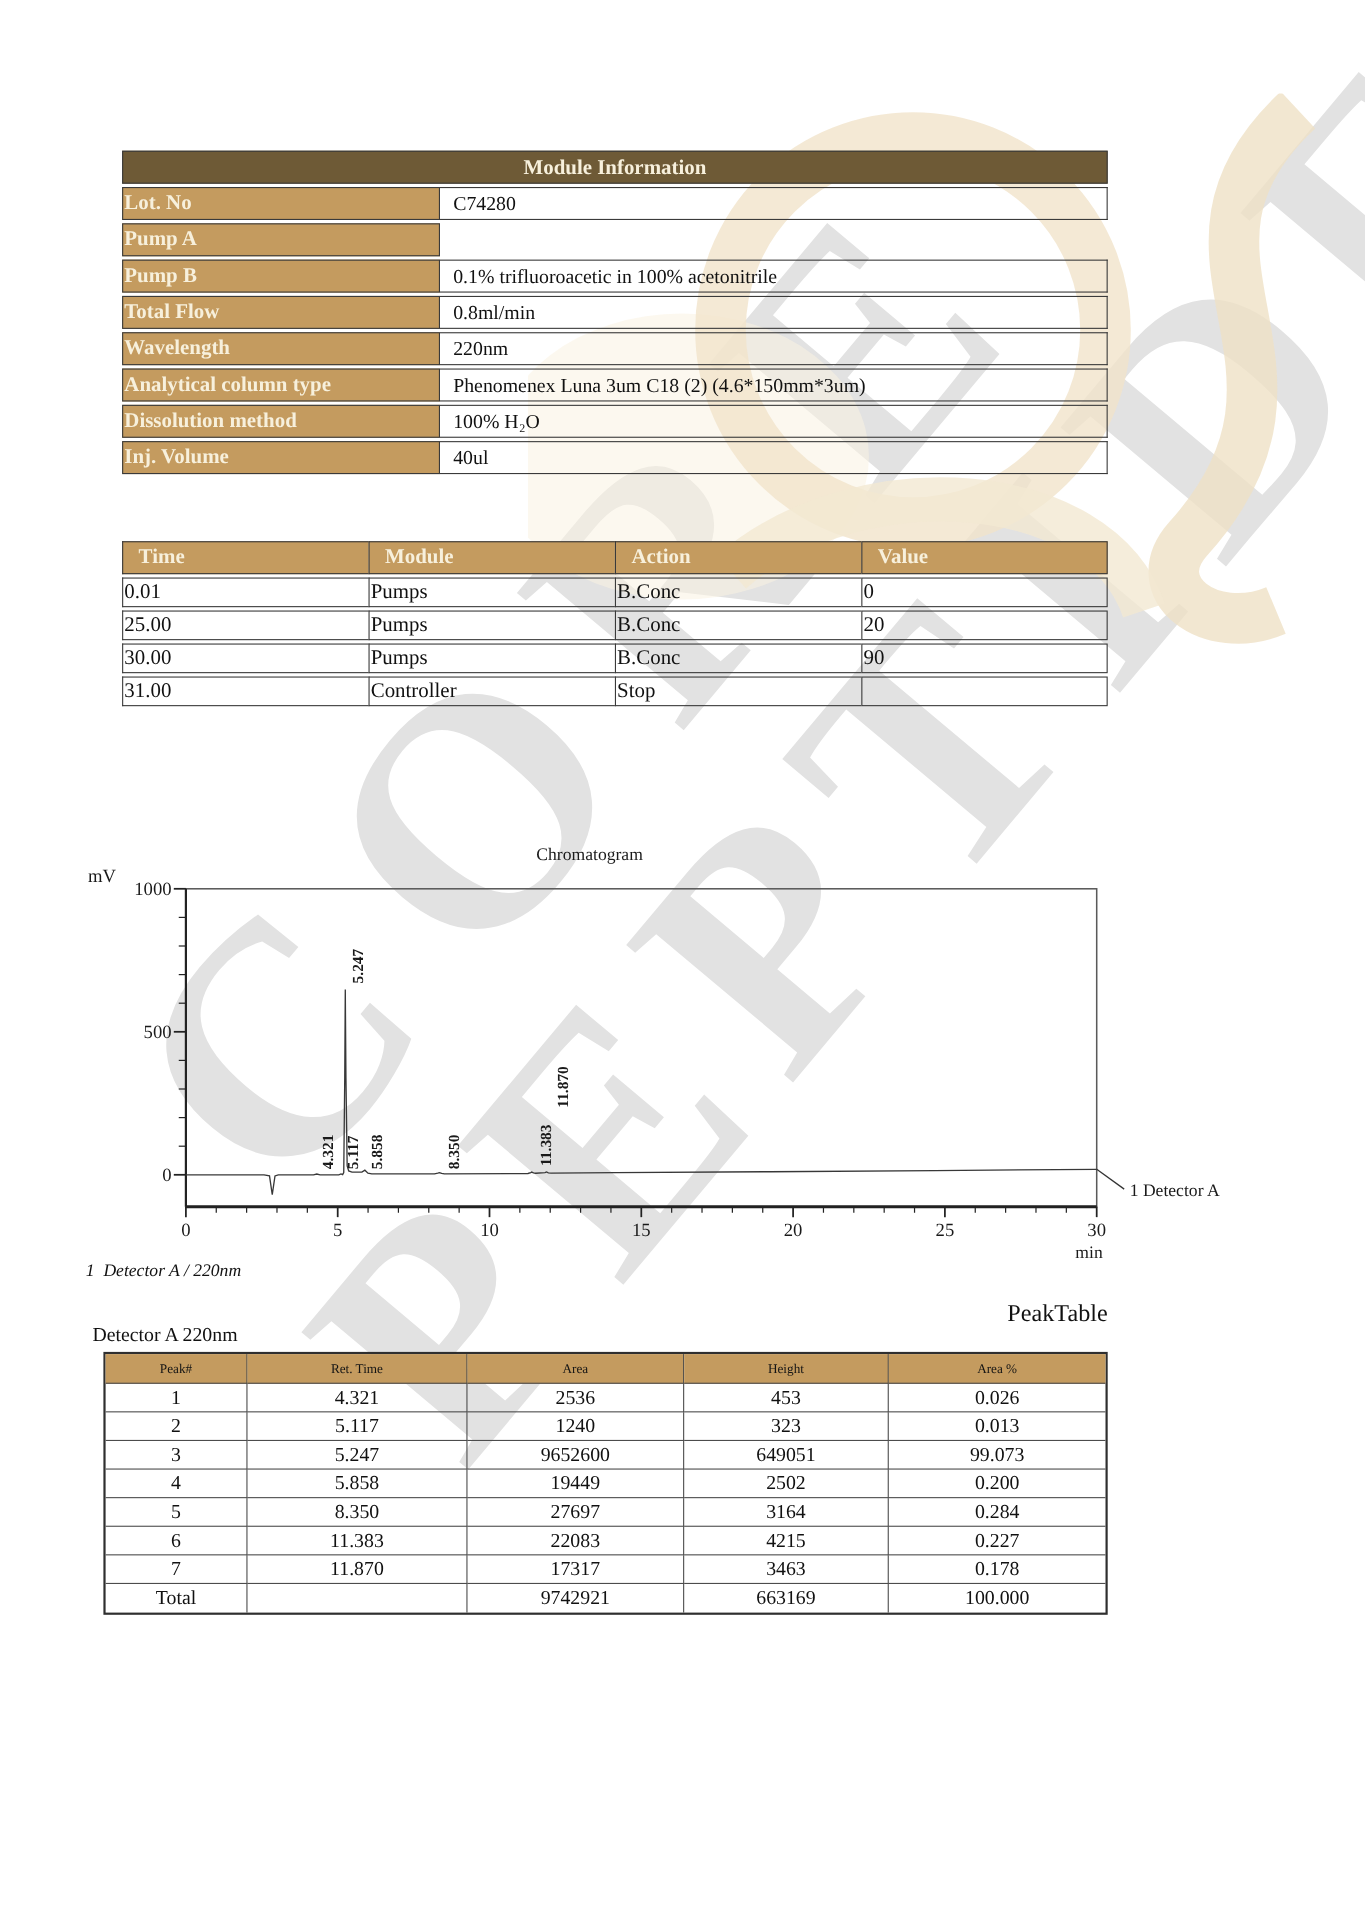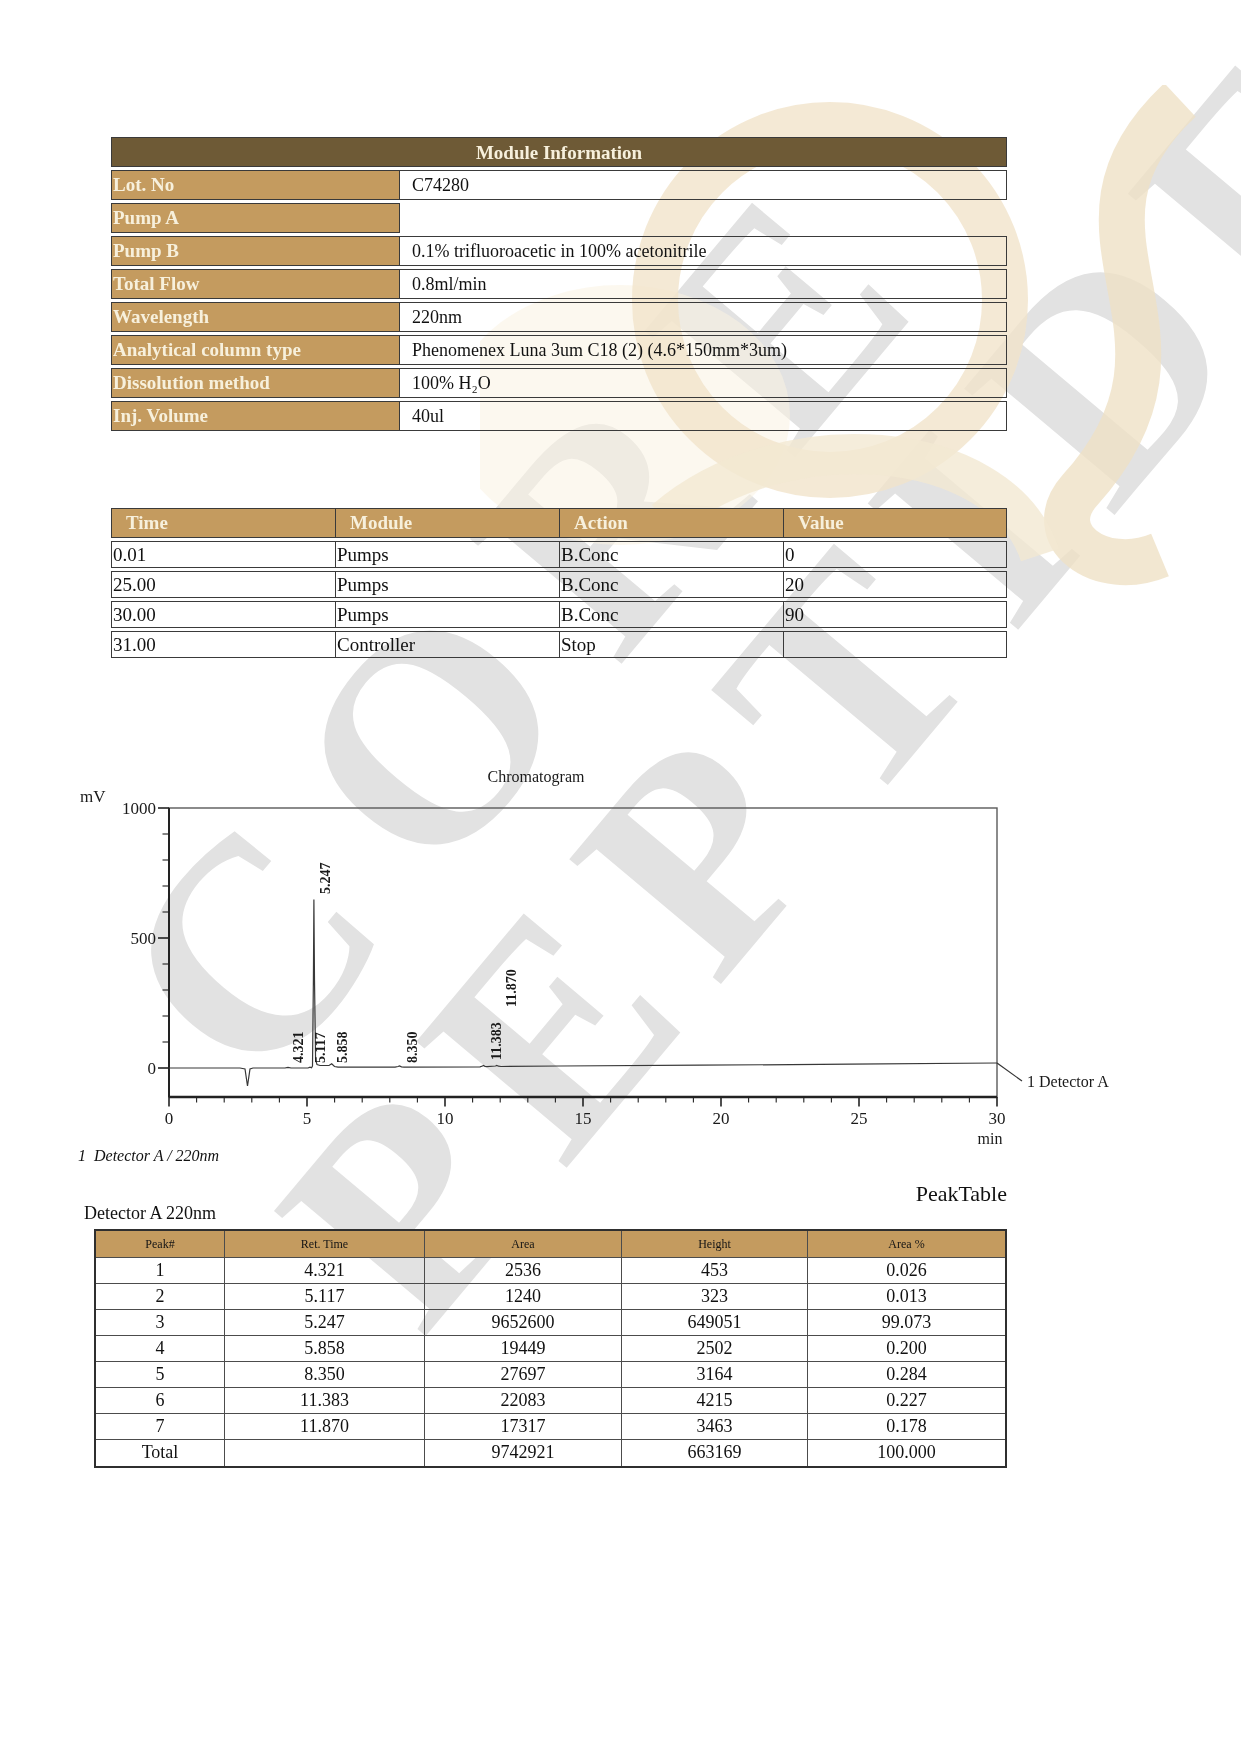--- a/index.html
+++ b/index.html
@@ -17,21 +17,21 @@
   
   #sample-table{left:111px;top:137px;width:896px;}
   .si-header{height:30px;line-height:30px;background:#6e5a36;color:#f7f0dc;text-align:center;
              font-size:19px;font-weight:700;border:1px solid #3a3a3a;margin-bottom:3px;box-sizing:border-box;}
   .si-row{display:grid;grid-template-columns:289px 607px;margin-bottom:3px;}
   .si-label{background:#c49b5f;color:#f7f0dc;font-weight:700;font-size:19px;height:30px;line-height:28px;
             padding-left:1px;border:1px solid #3a3a3a;box-sizing:border-box;}
   .si-value{background:transparent;font-size:18px;height:30px;line-height:28px;padding-left:12px;
             border:1px solid #3a3a3a;border-left:none;box-sizing:border-box;}
   
-  #gradient-table{left:111px;top:508px;width:1073px;}
+  #gradient-table{left:111px;top:492px;width:1073px;}
   .gt-head{display:grid;grid-template-columns:224px 224px 224px 224px;margin-bottom:3px;}
   .gt-head div{background:#c49b5f;color:#f7f0dc;font-weight:700;font-size:19px;height:30px;line-height:28px;
                padding-left:14px;border:1px solid #3a3a3a;box-sizing:border-box;border-right:none;}
   .gt-head div:last-child{border-right:1px solid #3a3a3a;}
   .gt-row{display:grid;grid-template-columns:224px 224px 224px 224px;margin-bottom:3px;}
   .gt-row div{font-size:19px;height:27px;line-height:25px;padding-left:1px;
               border:1px solid #3a3a3a;box-sizing:border-box;border-right:none;}
   .gt-row div:last-child{border-right:1px solid #3a3a3a;}
   
   #chart{left:40px;top:750px;}

